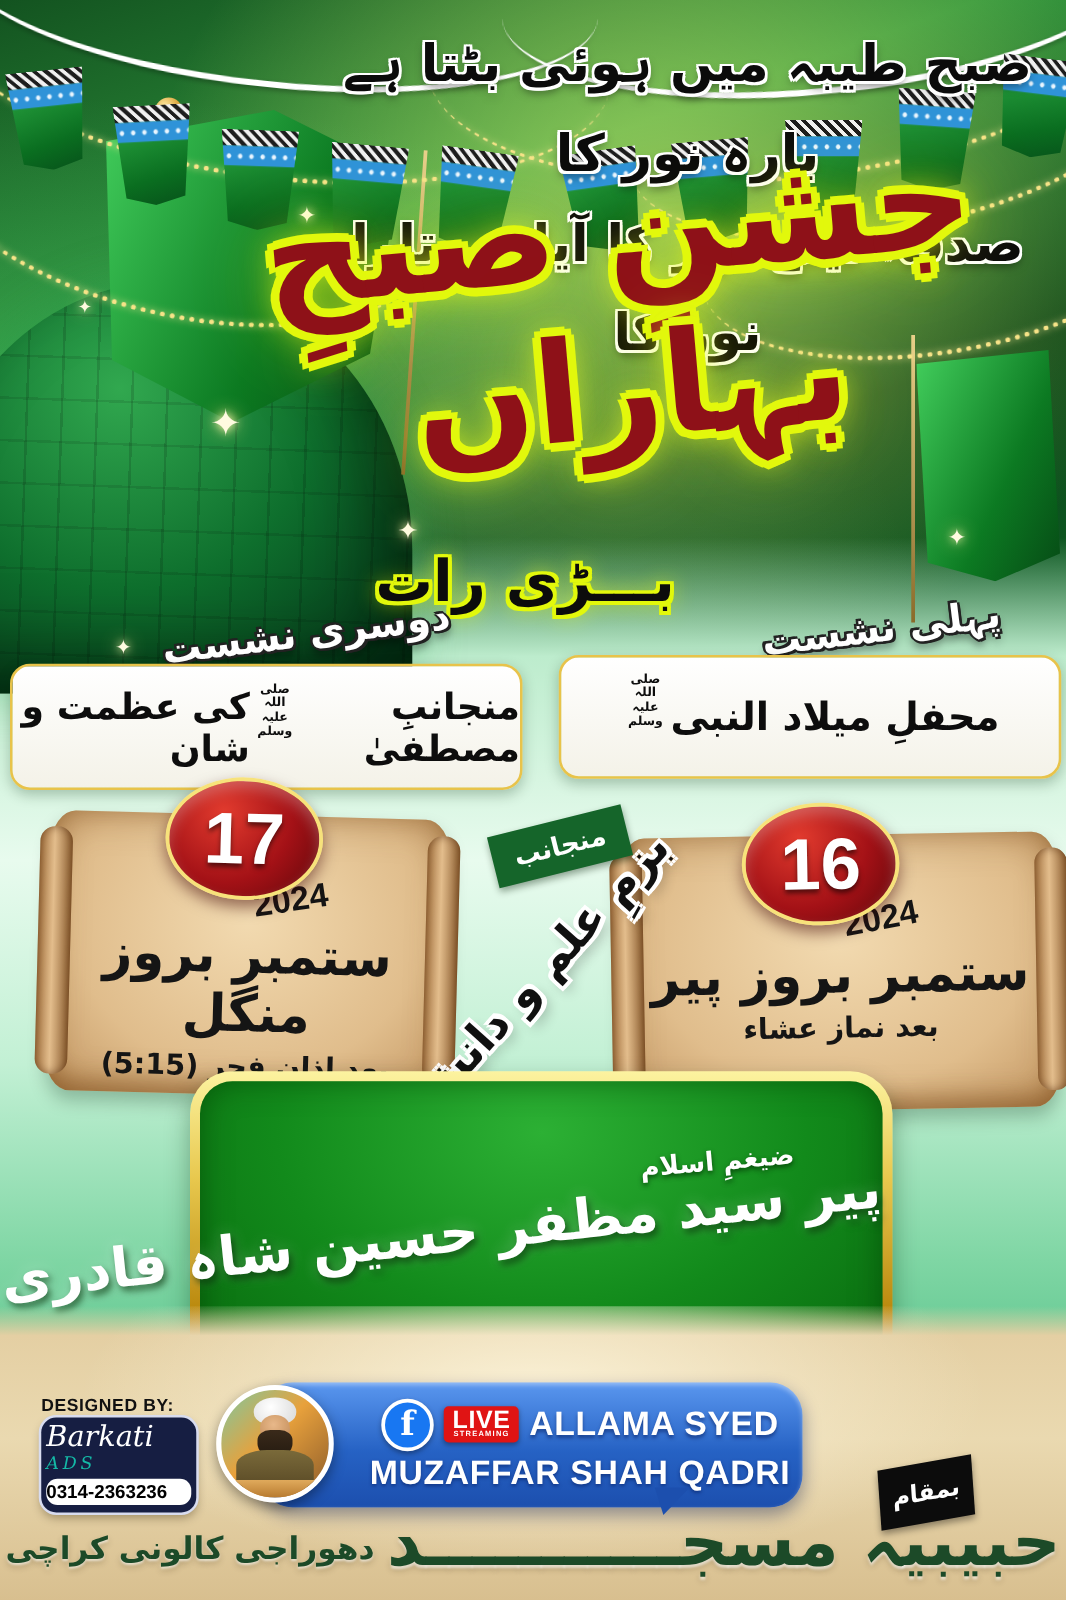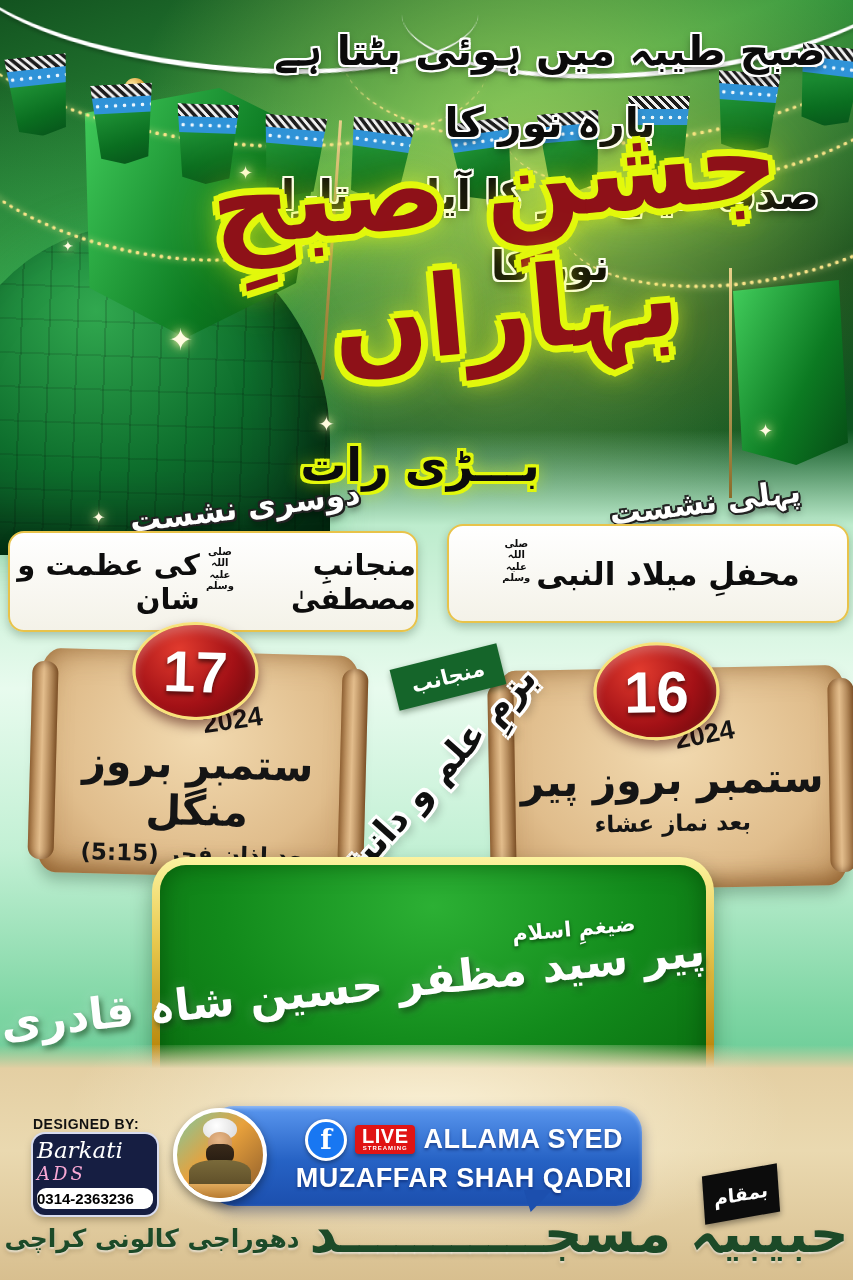--- a/index.html
+++ b/index.html
@@ -148,21 +148,21 @@
   .speaker-name{position:absolute;left:0;right:0;top:88px;text-align:center;direction:rtl;
     font-size:44px;font-weight:bold;color:#fff;transform:rotate(-6deg);white-space:nowrap;
     text-shadow:2px 4px 6px rgba(0,40,0,.6),0 0 14px rgba(255,255,255,.25);}
   
   .designer{position:absolute;left:33px;top:1076px;width:124px;text-align:left;
     font-family:"Liberation Sans",sans-serif;margin-top:40px;}
   .designer-label{font-size:14px;font-weight:bold;color:#111;letter-spacing:.5px;}
   .designer-box{margin-top:2px;background:#161e42;border-radius:12px;padding:5px 4px 6px;
     box-shadow:0 0 0 2px #d8dcef,0 4px 8px rgba(40,30,0,.35);}
   .designer-name{font-family:"DejaVu Serif",serif;font-style:italic;font-size:23px;color:#fff;line-height:1;}
-  .designer-ads{font-family:"DejaVu Serif",serif;font-style:italic;font-size:18px;color:#f9a8d4;
+  .designer-ads{font-family:"DejaVu Serif",serif;font-style:italic;font-size:14px;color:#14b8a6;
     letter-spacing:3px;margin-top:1px;}
   .designer-phone{margin-top:4px;background:#fff;border-radius:9px;color:#000;font-size:15px;
     font-weight:bold;padding:2px 0;}
   
   .live-band{position:absolute;left:208px;top:1106px;width:434px;height:100px;border-radius:26px;
     background:linear-gradient(180deg,#5a97ef,#2662c4 55%,#1c4fae);
     box-shadow:0 6px 14px rgba(0,20,80,.4),inset 0 2px 4px rgba(255,255,255,.4);}
   .live-band::after{content:"";position:absolute;left:310px;bottom:-20px;width:0;height:0;
     border:14px solid transparent;border-top:22px solid #1c4fae;transform:skewX(-18deg);}
   .live-rows{position:absolute;left:86px;right:8px;top:8px;bottom:8px;display:flex;

